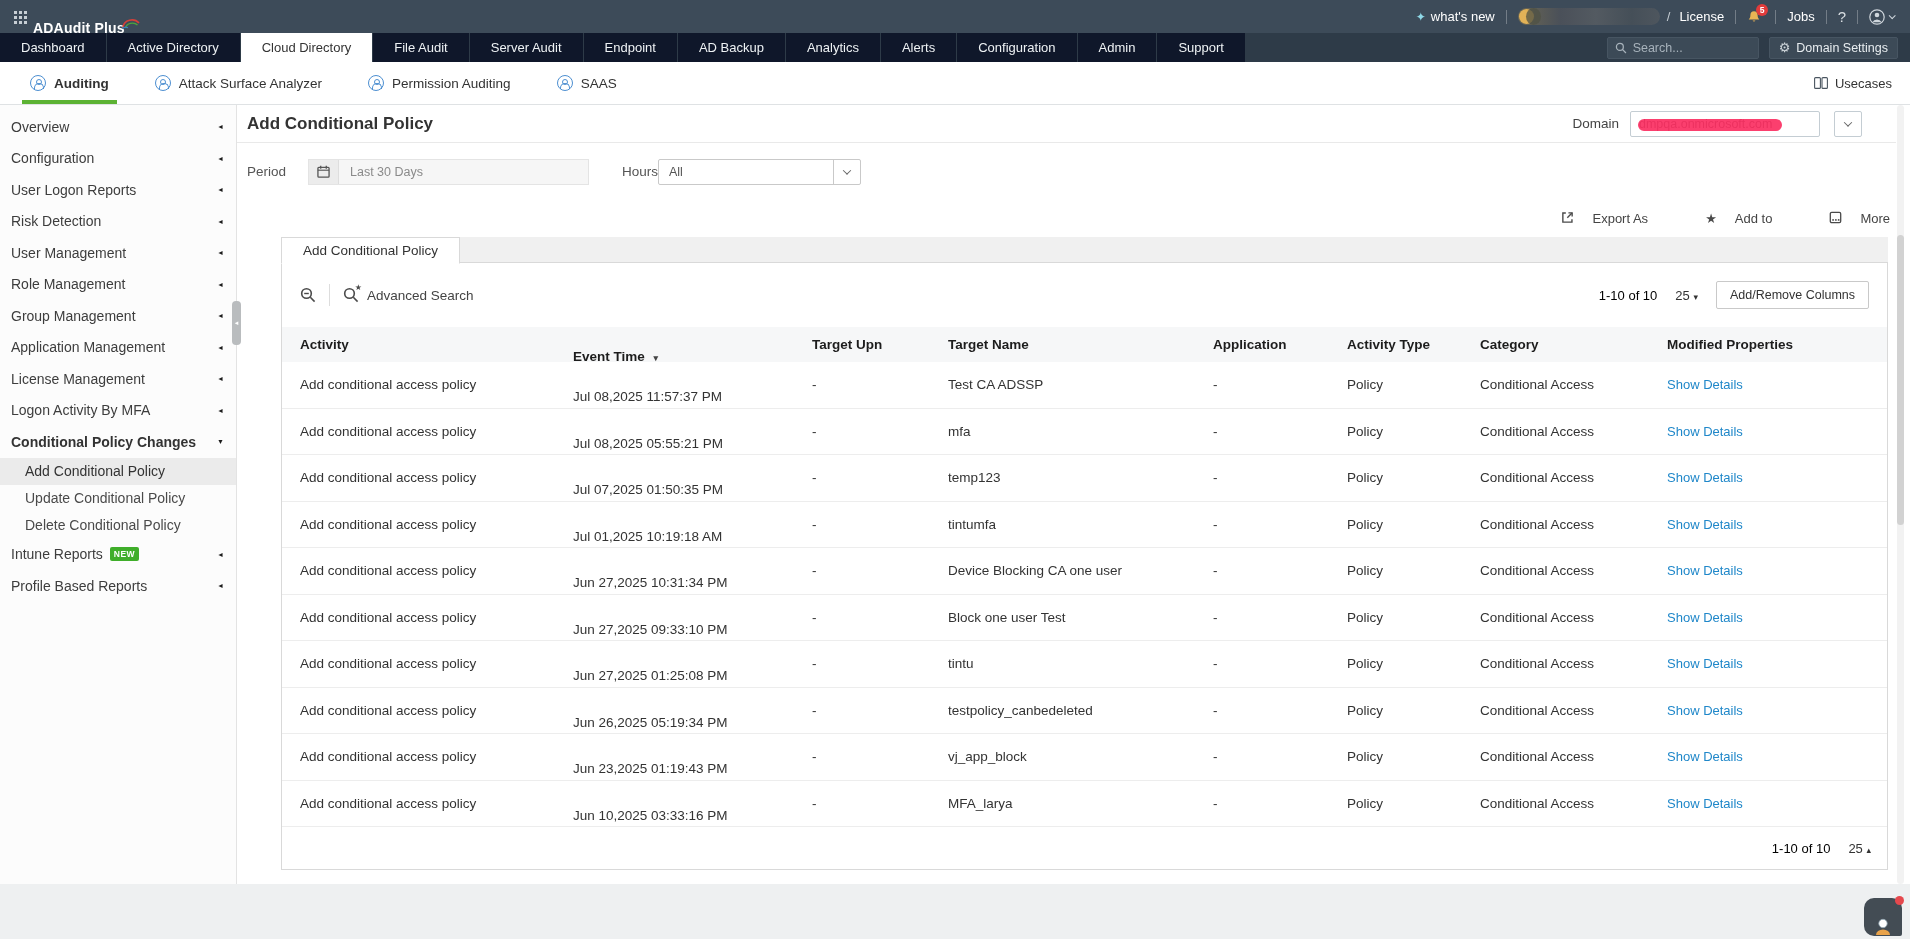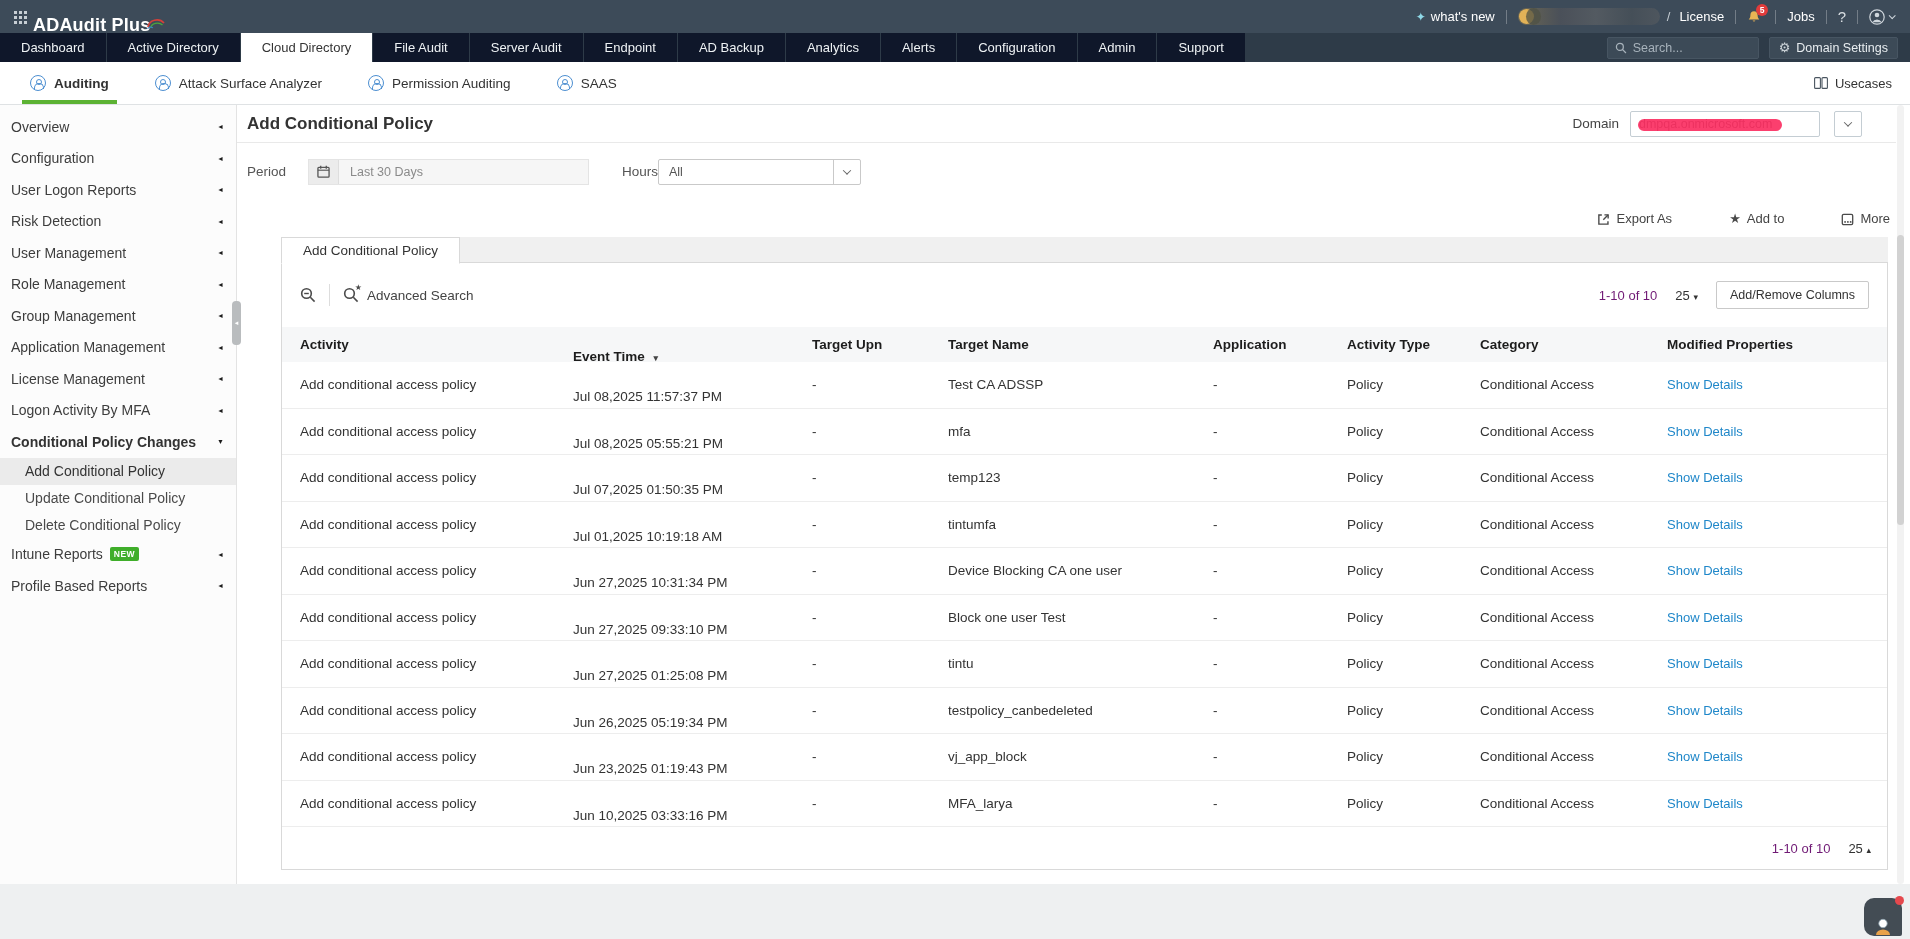--- a/index.html
+++ b/index.html
@@ -4,21 +4,21 @@
 <style>
   * { margin:0; padding:0; box-sizing:border-box; }
   body { font-family:"Liberation Sans", sans-serif; background:#fff; }
   .screen { width:1910px; height:939px; position:relative; overflow:hidden; background:#fff; }
 
   
   .topbar { height:33px; background:#3d4b59; display:flex; align-items:center; justify-content:space-between; padding:0 16px 0 10px; }
   .topbar-left { display:flex; align-items:center; }
   .grid-ic { width:3px; height:3px; background:#c7ced4; margin:0 16px 8px 4px;
     box-shadow:5px 0 #c7ced4,10px 0 #c7ced4,0 5px #c7ced4,5px 5px #c7ced4,10px 5px #c7ced4,0 10px #c7ced4,5px 10px #c7ced4,10px 10px #c7ced4; }
-  .logo { color:#fff; font-size:18px; font-weight:bold; letter-spacing:.2px; display:flex; align-items:flex-end;margin-top:18px; }
+  .logo { color:#fff; font-size:14px; font-weight:bold; letter-spacing:.2px; display:flex; align-items:flex-end;margin-top:18px; }
   .logo svg { margin:0 0 7px -4px; }
   .topbar-right { display:flex; align-items:center; color:#fff; font-size:13px; }
   .tb-sep { width:1px; height:14px; background:rgba(255,255,255,.28); margin:0 11px; }
   .tb-item { cursor:pointer; white-space:nowrap; }
   .sparkle { color:#8fd9e8; margin-right:5px; font-size:12px; }
   .redacted-pill { width:142px; height:17px; border-radius:9px; position:relative; margin-right:7px;
     background:linear-gradient(90deg,#6b6753 0%,#4a5059 30%,#535a61 55%,#454f58 80%,#4e565e 100%); overflow:hidden; }
   .redacted-pill::before { content:""; position:absolute; left:1px; top:1px; width:15px; height:15px; border-radius:50%; background:#e2b257; }
   .redacted-pill::after { content:""; position:absolute; left:8px; top:0px; width:15px; height:17px; border-radius:50%; background:#4f5244; opacity:.75; }
   .tb-slash { color:#c3cbd1; margin-right:9px; }
@@ -79,36 +79,36 @@
   .lbl-period { width:61px; }
   .period-input { width:281px; height:26px; background:#f6f6f6; border:1px solid #e4e4e4; display:flex; align-items:center; cursor:pointer; }
   .cal-box { width:30px; height:100%; background:#ececec; border-right:1px solid #dedede; display:flex; align-items:center; justify-content:center; color:#555; }
   .period-text { font-size:12.5px; color:#8a8a8a; padding-left:11px; }
   .lbl-hours { margin-left:33px; width:36px; }
   .hours-select { width:203px; height:26px; border:1px solid #c9c9c9; border-radius:2px; background:#fff; display:flex; align-items:center; cursor:pointer; }
   .hours-text { flex:1; font-size:12.5px; color:#555; padding-left:10px; }
   .hours-caret { width:27px; height:100%; border-left:1px solid #c9c9c9; display:flex; align-items:center; justify-content:center; }
 
   .action-row { height:37px; display:flex; align-items:center; justify-content:flex-end; padding-right:20px; gap:25px; }
-  .action-item { display:flex; align-items:flex-end; gap:6px; font-size:13px; color:#444; cursor:pointer;padding-left:32px; }
+  .action-item { display:flex; align-items:flex-start; gap:18px; font-size:13px; color:#444; cursor:pointer;padding-left:32px; }
   .action-item svg, .action-item .star { color:#4a4a4a; }
   .star { font-size:13px; }
 
   .report-strip { margin:0 22px 0 44px; height:26px; display:flex; position:relative; z-index:2; }
   .report-tab { height:27px; margin-bottom:-1px; background:#fff; border:1px solid #d9d9d9; border-bottom:1px solid #fff; padding:0 21px; display:flex; align-items:center; font-size:13.5px; color:#333; cursor:pointer; }
   .report-filler { flex:1; background:#f0f0f0; border-bottom:1px solid #d9d9d9; }
 
   .panel { margin:0 22px 0 44px; border:1px solid #d9d9d9; border-top:none; background:#fff; }
   .panel-toolbar { height:64px; display:flex; align-items:center; padding:0 18px; }
   .tool-ic { color:#4a4a4a; display:flex; align-items:center; cursor:pointer; position:relative; }
   .tool-divider { width:1px; height:22px; background:#ddd; margin:0 13px; }
   .adv-label { font-size:13.5px; color:#444; margin-left:8px; cursor:pointer; }
   .mini-star { position:absolute; top:-4px; right:-3px; font-size:8px; color:#4a4a4a; }
   .toolbar-right { margin-left:auto; display:flex; align-items:center; gap:18px; }
-  .range-text { font-size:13px; color:#701a75; }
+  .range-text { font-size:13px; color:#000000; }
   .pagesize { font-size:13px; color:#333; cursor:pointer; }
   .pagesize .tri { font-size:9px; }
   .btn-cols { border:1px solid #c9c9c9; background:#fff; font-size:12.5px; color:#333; padding:6px 13px; border-radius:2px; cursor:pointer; font-family:inherit; }
 
   .thead { display:flex; height:35px; background:#f6f7f8; align-items:center; padding-left:18px; font-weight:bold; font-size:13.5px; color:#1d1d1d; }
   .c-activity { width:273px; } .c-time { width:239px;margin-top:24px; } .c-upn { width:136px; } .c-target { width:265px; }
   .c-app { width:134px; } .c-type { width:133px; } .c-cat { width:187px; } .c-mod { flex:1; }
   .th { cursor:pointer; } 
   .sort-tri { font-size:9px; color:#444; margin-left:5px; }
   .trow { display:flex; height:46.5px; align-items:center; padding-left:18px; border-bottom:1px solid #ededed; font-size:13.5px; color:#333; background:#fff; }

